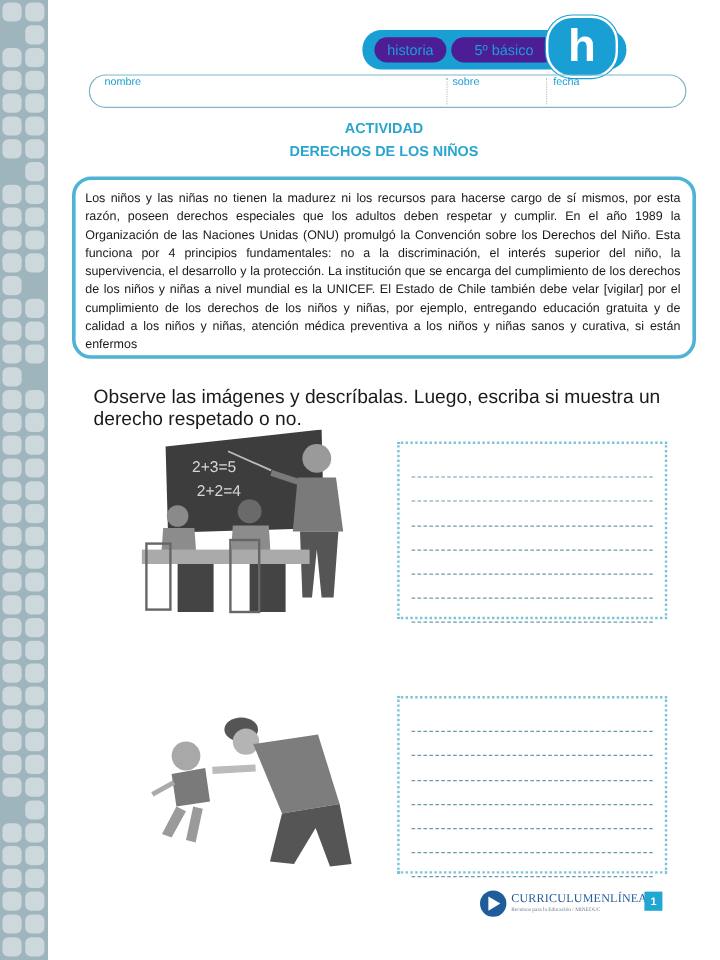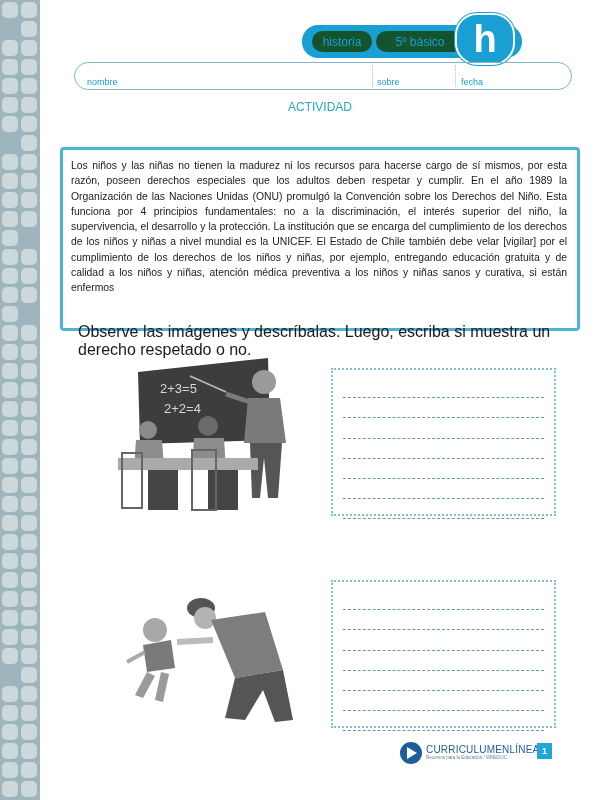--- a/index.html
+++ b/index.html
@@ -19,55 +19,55 @@
     }
     .side-strip .cell { background: #cdd8dc; border-radius: 5px; }
     .side-strip .cell.dark { background: #9fb5bd; }
 
     
     .header-bar {
       position: absolute; left: 302px; top: 25px; width: 220px; height: 33px;
       background: #1a9fd4; border-radius: 16px;
     }
     .pill {
-      position: absolute; top: 31px; height: 21px; background: #14532d;
+      position: absolute; top: 31px; height: 21px; background: #4c1d95;
       border-radius: 11px; color: #1a9fd4; font-size: 12px;
       display: flex; align-items: center; justify-content: center;
     }
     .pill.subject { left: 312px; width: 60px; }
     .pill.grade { left: 376px; width: 88px; }
     .h-logo {
       position: absolute; left: 455px; top: 13px; width: 60px; height: 52px;
       background: #1a9fd4; border-radius: 22px; border: 2px solid #fff;
       color: #fff; font-size: 38px; font-weight: bold;
       display: flex; align-items: center; justify-content: center;
       box-shadow: 0 0 0 1px #1a9fd4;
     }
 
     
     .info-bar {
       position: absolute; left: 74px; top: 62px; width: 498px; height: 28px;
       border: 1px solid #7fb6c8; border-radius: 14px;
       font-size: 9px; color: #1a9fd4;
     }
-    .info-bar .field { position: absolute; top: 14px; }
+    .info-bar .field { position: absolute; top: 0; }
     .info-bar .f-nombre { left: 12px; }
     .info-bar .f-curso { left: 302px; }
     .info-bar .f-fecha { left: 386px; text-align: center; }
     .info-bar .sep { position: absolute; top: 2px; height: 22px; border-left: 1px dotted #b8c8cf; }
     .info-bar .sep1 { left: 297px; }
     .info-bar .sep2 { left: 380px; }
 
     
-    .titles { position: absolute; left: 60px; top: 98px; width: 520px; text-align: center; color: #2aa5cf; font-weight: normal; font-size: 12px; line-height: 19px; }
+    .titles { position: absolute; left: 60px; top: 98px; width: 520px; text-align: center; color: #2aa5cf; font-weight: bold; font-size: 12px; line-height: 19px; }
 
     
     .intro-box {
-      position: absolute; left: 60px; top: 147px; width: 520px; height: 184px;
-      border: 3px solid #4fb3d4; border-radius: 4px;
+      position: absolute; left: 60px; top: 147px; width: 520px; height: 152px;
+      border: 3px solid #4fb3d4; border-radius: 16px;
       padding: 8px 10px 8px 8px;
       font-size: 10.4px; line-height: 15.3px; text-align: justify; color: #1a1a1a;
     }
 
     .instruction { position: absolute; left: 78px; top: 323px; font-size: 16px; color: #1a1a1a; }
 
     
     .illus { position: absolute; }
     .illus-class { left: 118px; top: 358px; width: 200px; height: 160px; }
     .illus-abuse { left: 115px; top: 560px; width: 200px; height: 170px; }
@@ -78,21 +78,21 @@
       border: 2px dotted #7cc3d6; padding: 8px 10px 0 10px;
     }
     .answer-box.a1 { top: 368px; }
     .answer-box.a2 { top: 580px; }
     .answer-line {
       height: 20.2px; border-bottom: 1px dashed #6a9aa8;
       width: 100%; display: block; background: transparent; outline: none; border-top: none; border-left: none; border-right: none;
     }
 
     
-    .footer-logo { position: absolute; left: 400px; top: 742px; display: flex; align-items: center; gap: 4px; }
+    .footer-logo { position: absolute; left: 400px; top: 742px; display: flex; align-items: center; gap: 4px; font-family: Liberation Serif, serif; }
     .footer-logo .circle { width: 22px; height: 22px; border-radius: 50%; background: #1f5d9a; position: relative; }
     .footer-logo .circle::after {
       content: ""; position: absolute; left: 7px; top: 5px;
       border-left: 10px solid #fff; border-top: 6px solid transparent; border-bottom: 6px solid transparent;
     }
     .footer-logo .brand { font-size: 10px; color: #1f5d9a; letter-spacing: 0.2px; line-height: 10px; }
     .footer-logo .tag { font-size: 4.5px; color: #6d7f8a; line-height: 6px; }
     .page-num {
       position: absolute; left: 537px; top: 743px; width: 15px; height: 16px;
       background: #22a7d4; color: #fff; font-size: 9px; font-weight: bold;
@@ -197,20 +197,21 @@
 <div class="info-bar">
   <span class="field f-nombre">nombre</span>
   <span class="sep sep1"></span>
   <span class="field f-curso">sobre</span>
   <span class="sep sep2"></span>
   <span class="field f-fecha">fecha</span>
 </div>
 
 <div class="titles">
   <div>ACTIVIDAD</div>
+  <div>DERECHOS DE LOS NIÑOS</div>
 </div>
 
 <div class="intro-box">Los niños y las niñas no tienen la madurez ni los recursos para hacerse cargo de sí mismos, por esta razón, poseen derechos especiales que los adultos deben respetar y cumplir. En el año 1989 la Organización de las Naciones Unidas (ONU) promulgó la Convención sobre los Derechos del Niño. Esta funciona por 4 principios fundamentales: no a la discriminación, el interés superior del niño, la supervivencia, el desarrollo y la protección. La institución que se encarga del cumplimiento de los derechos de los niños y niñas a nivel mundial es la UNICEF. El Estado de Chile también debe velar [vigilar] por el cumplimiento de los derechos de los niños y niñas, por ejemplo, entregando educación gratuita y de calidad a los niños y niñas, atención médica preventiva a los niños y niñas sanos y curativa, si están enfermos</div>
 
 <div class="instruction">Observe las imágenes y descríbalas. Luego, escriba si muestra un derecho respetado o no.</div>
 
 <svg class="illus illus-class" viewBox="0 0 200 160">
   <polygon points="20,14 150,0 152,82 22,86" fill="#3d3d3d"></polygon>
   <text x="42" y="35" fill="#d6d6d6" font-size="13" font-family="Liberation Sans, sans-serif">2+3=5</text>
   <text x="46" y="55" fill="#d6d6d6" font-size="13" font-family="Liberation Sans, sans-serif">2+2=4</text>

